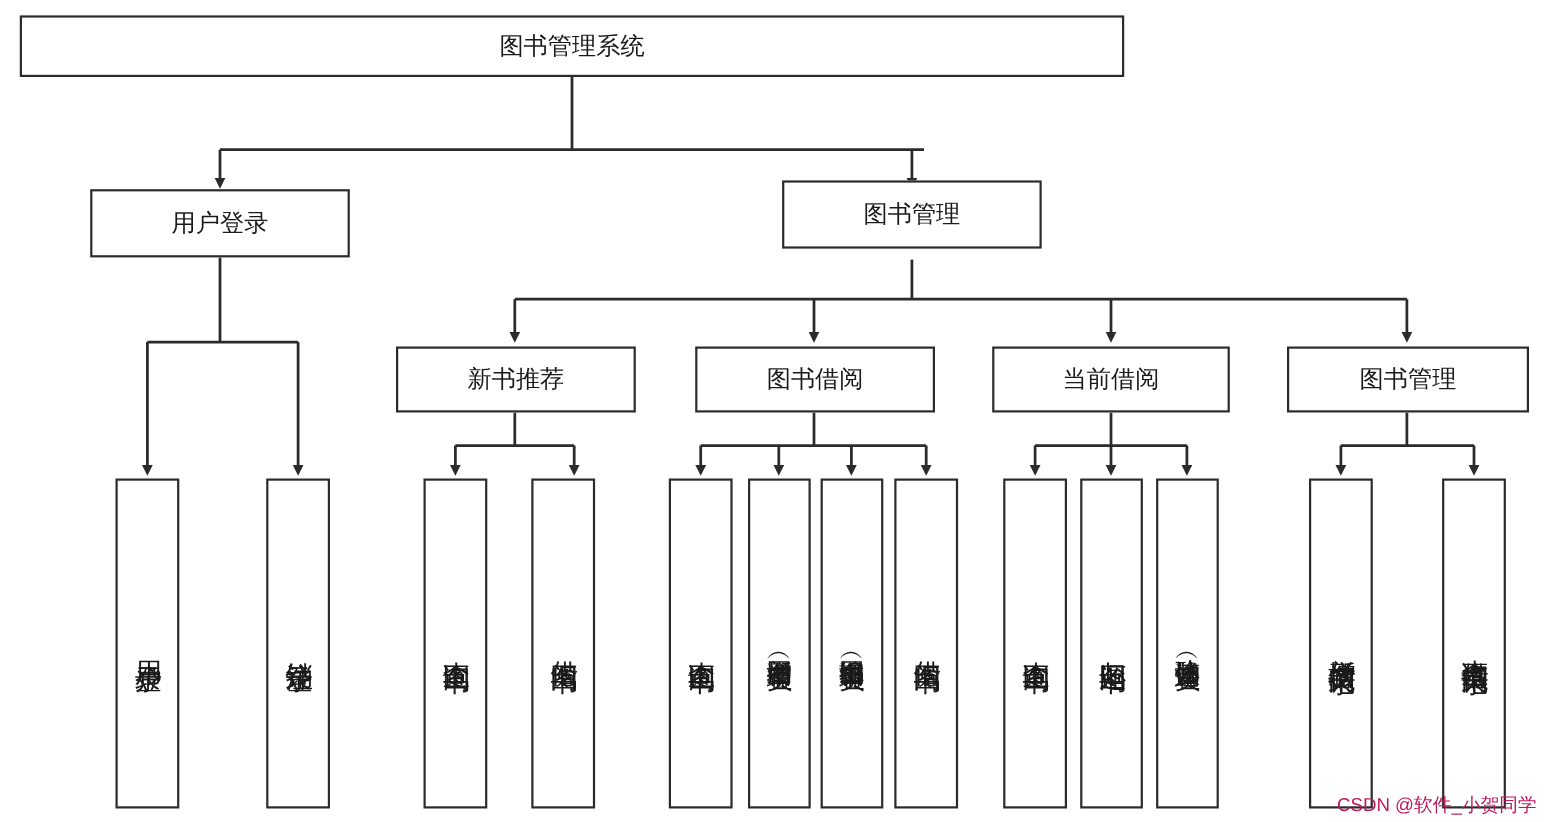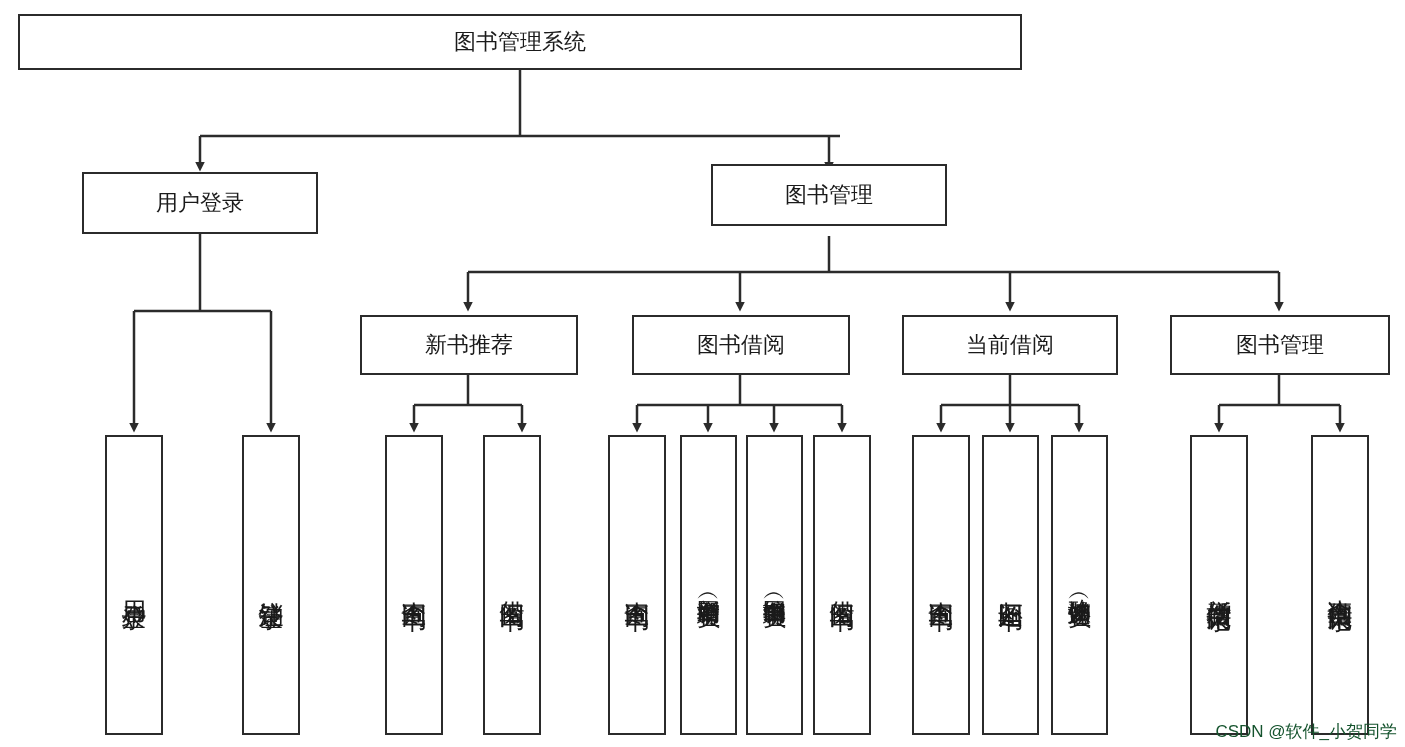--- a/index.html
+++ b/index.html
@@ -7,21 +7,21 @@
   #canvas{position:relative;width:1405px;height:747px;background:#ffffff;overflow:hidden;}
   #wires{position:absolute;left:0;top:0;width:1405px;height:747px;}
   .node{position:absolute;box-sizing:border-box;border:2.5px solid #2b2b2b;background:#ffffff;
         display:flex;align-items:center;justify-content:center;color:#1a1a1a;}
   .node .lbl{display:block;text-align:center;line-height:1.18;white-space:pre;}
   .h .lbl{font-size:22px;}
   .v{writing-mode:vertical-rl;text-orientation:upright;}
   .v .lbl{writing-mode:vertical-rl;text-orientation:upright;font-size:25px;letter-spacing:2px;
           line-height:1;white-space:pre;}
   .v.narrow .lbl{font-size:23px;letter-spacing:1px;}
-  #watermark{position:absolute;right:8px;bottom:4px;font-size:17px;color:#14532d;white-space:nowrap;}
+  #watermark{position:absolute;right:8px;bottom:4px;font-size:17px;color:#be185d;white-space:nowrap;}
 </style>
 </head>
 <body>
 
 <div id="canvas">
 
   <svg id="wires" viewBox="0 0 1405 747">
     <defs>
       <marker id="arw" markerWidth="12" markerHeight="12" refX="1.5" refY="5" orient="auto" markerUnits="userSpaceOnUse">
         <path d="M0,0 L10,5 L0,10 z" fill="#2b2b2b"></path>

